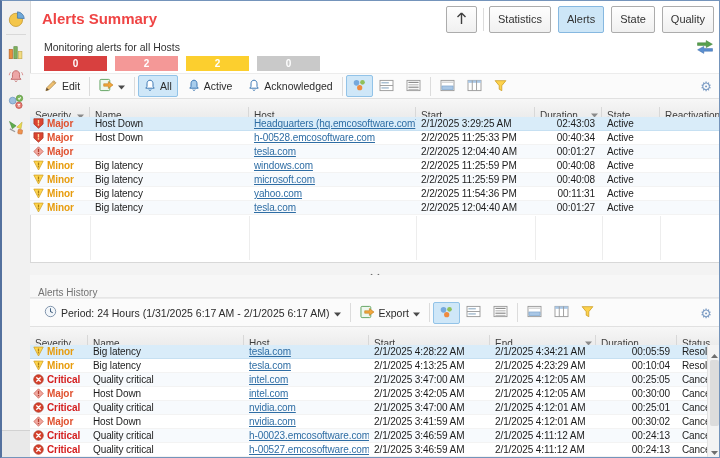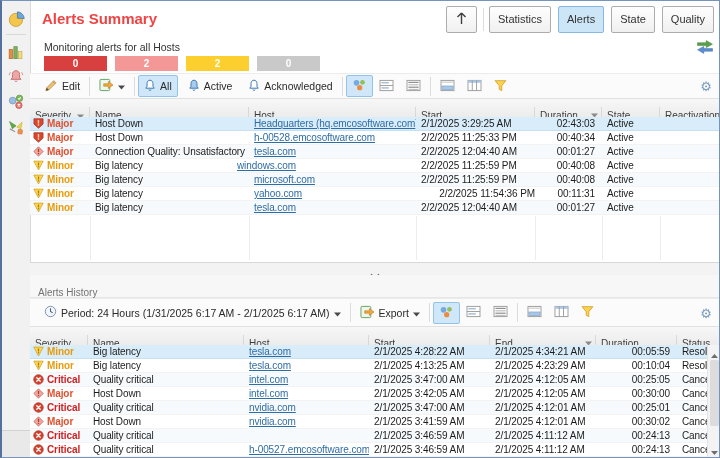--- a/index.html
+++ b/index.html
@@ -292,40 +292,39 @@
         <div class="cell sevcell" style="left: 0px; width: 60px;">
           <span class="sevicon">
             <svg width="11" height="11" viewBox="0 0 12 12">
               <path d="M6 .9L11.1 6 6 11.1.9 6z" fill="#f0a9a0" stroke="#c8564a" stroke-width=".8"></path>
               <rect x="5.3" y="3.1" width="1.4" height="3.4" fill="#b03b2e"></rect>
               <circle cx="6" cy="8.1" r=".8" fill="#b03b2e"></circle>
             </svg>
           </span>
           <span class="sevlabel sev-Major">Major</span>
         </div>
-        <div class="cell" style="left: 60px; width: 159px;">Connection Quality: Unsatisfactory</div>
         <div class="cell" style="left: 219px; width: 167px;"><a class="host">tesla.com</a></div>
         <div class="cell" style="left: 386px; width: 119px;">2/2/2025 12:04:40 AM</div>
         <div class="cell right" style="left: 505px; width: 67px;">00:01:27</div>
         <div class="cell" style="left: 572px; width: 58px;">Active</div>
         <div class="cell" style="left: 630px; width: 62px;"></div>
       </div>
       <div class="trow" style="top: 42px;">
         <div class="cell sevcell" style="left: 0px; width: 60px;">
           <span class="sevicon">
             <svg width="11" height="11" viewBox="0 0 12 12">
               <path d="M.9 1.2h10.2L6 10.9z" fill="#ffd64f" stroke="#cf9d20" stroke-width=".8"></path>
               <rect x="5.3" y="2.8" width="1.4" height="3.2" fill="#a87d17"></rect>
               <circle cx="6" cy="7.3" r=".8" fill="#a87d17"></circle>
             </svg>
           </span>
           <span class="sevlabel sev-Minor">Minor</span>
         </div>
         <div class="cell" style="left: 60px; width: 159px;">Big latency</div>
-        <div class="cell" style="left: 202px; width: 167px;"><a class="host">windows.com</a></div>
+        <div class="cell" style="left: 219px; width: 167px;"><a class="host">windows.com</a></div>
         <div class="cell" style="left: 386px; width: 119px;">2/2/2025 11:25:59 PM</div>
         <div class="cell right" style="left: 505px; width: 67px;">00:40:08</div>
         <div class="cell" style="left: 572px; width: 58px;">Active</div>
         <div class="cell" style="left: 630px; width: 62px;"></div>
       </div>
       <div class="trow stripe" style="top: 56px;">
         <div class="cell sevcell" style="left: 0px; width: 60px;">
           <span class="sevicon">
             <svg width="11" height="11" viewBox="0 0 12 12">
               <path d="M.9 1.2h10.2L6 10.9z" fill="#ffd64f" stroke="#cf9d20" stroke-width=".8"></path>
@@ -348,21 +347,21 @@
             <svg width="11" height="11" viewBox="0 0 12 12">
               <path d="M.9 1.2h10.2L6 10.9z" fill="#ffd64f" stroke="#cf9d20" stroke-width=".8"></path>
               <rect x="5.3" y="2.8" width="1.4" height="3.2" fill="#a87d17"></rect>
               <circle cx="6" cy="7.3" r=".8" fill="#a87d17"></circle>
             </svg>
           </span>
           <span class="sevlabel sev-Minor">Minor</span>
         </div>
         <div class="cell" style="left: 60px; width: 159px;">Big latency</div>
         <div class="cell" style="left: 219px; width: 167px;"><a class="host">yahoo.com</a></div>
-        <div class="cell" style="left: 386px; width: 119px; text-align: right;">2/2/2025 11:54:36 PM</div>
+        <div class="cell" style="left: 386px; width: 119px;">2/2/2025 11:54:36 PM</div>
         <div class="cell right" style="left: 505px; width: 67px;">00:11:31</div>
         <div class="cell" style="left: 572px; width: 58px;">Active</div>
         <div class="cell" style="left: 630px; width: 62px;"></div>
       </div>
       <div class="trow stripe" style="top: 84px;">
         <div class="cell sevcell" style="left: 0px; width: 60px;">
           <span class="sevicon">
             <svg width="11" height="11" viewBox="0 0 12 12">
               <path d="M.9 1.2h10.2L6 10.9z" fill="#ffd64f" stroke="#cf9d20" stroke-width=".8"></path>
               <rect x="5.3" y="2.8" width="1.4" height="3.2" fill="#a87d17"></rect>
@@ -595,20 +594,21 @@
         <div class="cell sevcell" style="left: 0px; width: 58px;">
           <span class="sevicon">
             <svg width="11" height="11" viewBox="0 0 12 12">
               <circle cx="6" cy="6" r="5.2" fill="#d6402c" stroke="#a93524" stroke-width=".8"></circle>
               <path d="M4.1 4.1l3.8 3.8M7.9 4.1L4.1 7.9" stroke="#fff" stroke-width="1.4" stroke-linecap="round"></path>
             </svg>
           </span>
           <span class="sevlabel sev-Critical">Critical</span>
         </div>
         <div class="cell" style="left: 58px; width: 156px;">Quality critical</div>
+        <div class="cell" style="left: 214px; width: 125px;"><a class="host">h-00023.emcosoftware.com</a></div>
         <div class="cell" style="left: 339px; width: 121px;">2/1/2025 3:46:59 AM</div>
         <div class="cell" style="left: 460px; width: 106px;">2/1/2025 4:11:12 AM</div>
         <div class="cell right" style="left: 566px; width: 81px;">00:24:13</div>
         <div class="cell" style="left: 647px; width: 30px;">Cancelled</div>
       </div>
       <div class="trow" style="top: 98px;">
         <div class="cell sevcell" style="left: 0px; width: 58px;">
           <span class="sevicon">
             <svg width="11" height="11" viewBox="0 0 12 12">
               <circle cx="6" cy="6" r="5.2" fill="#d6402c" stroke="#a93524" stroke-width=".8"></circle>

